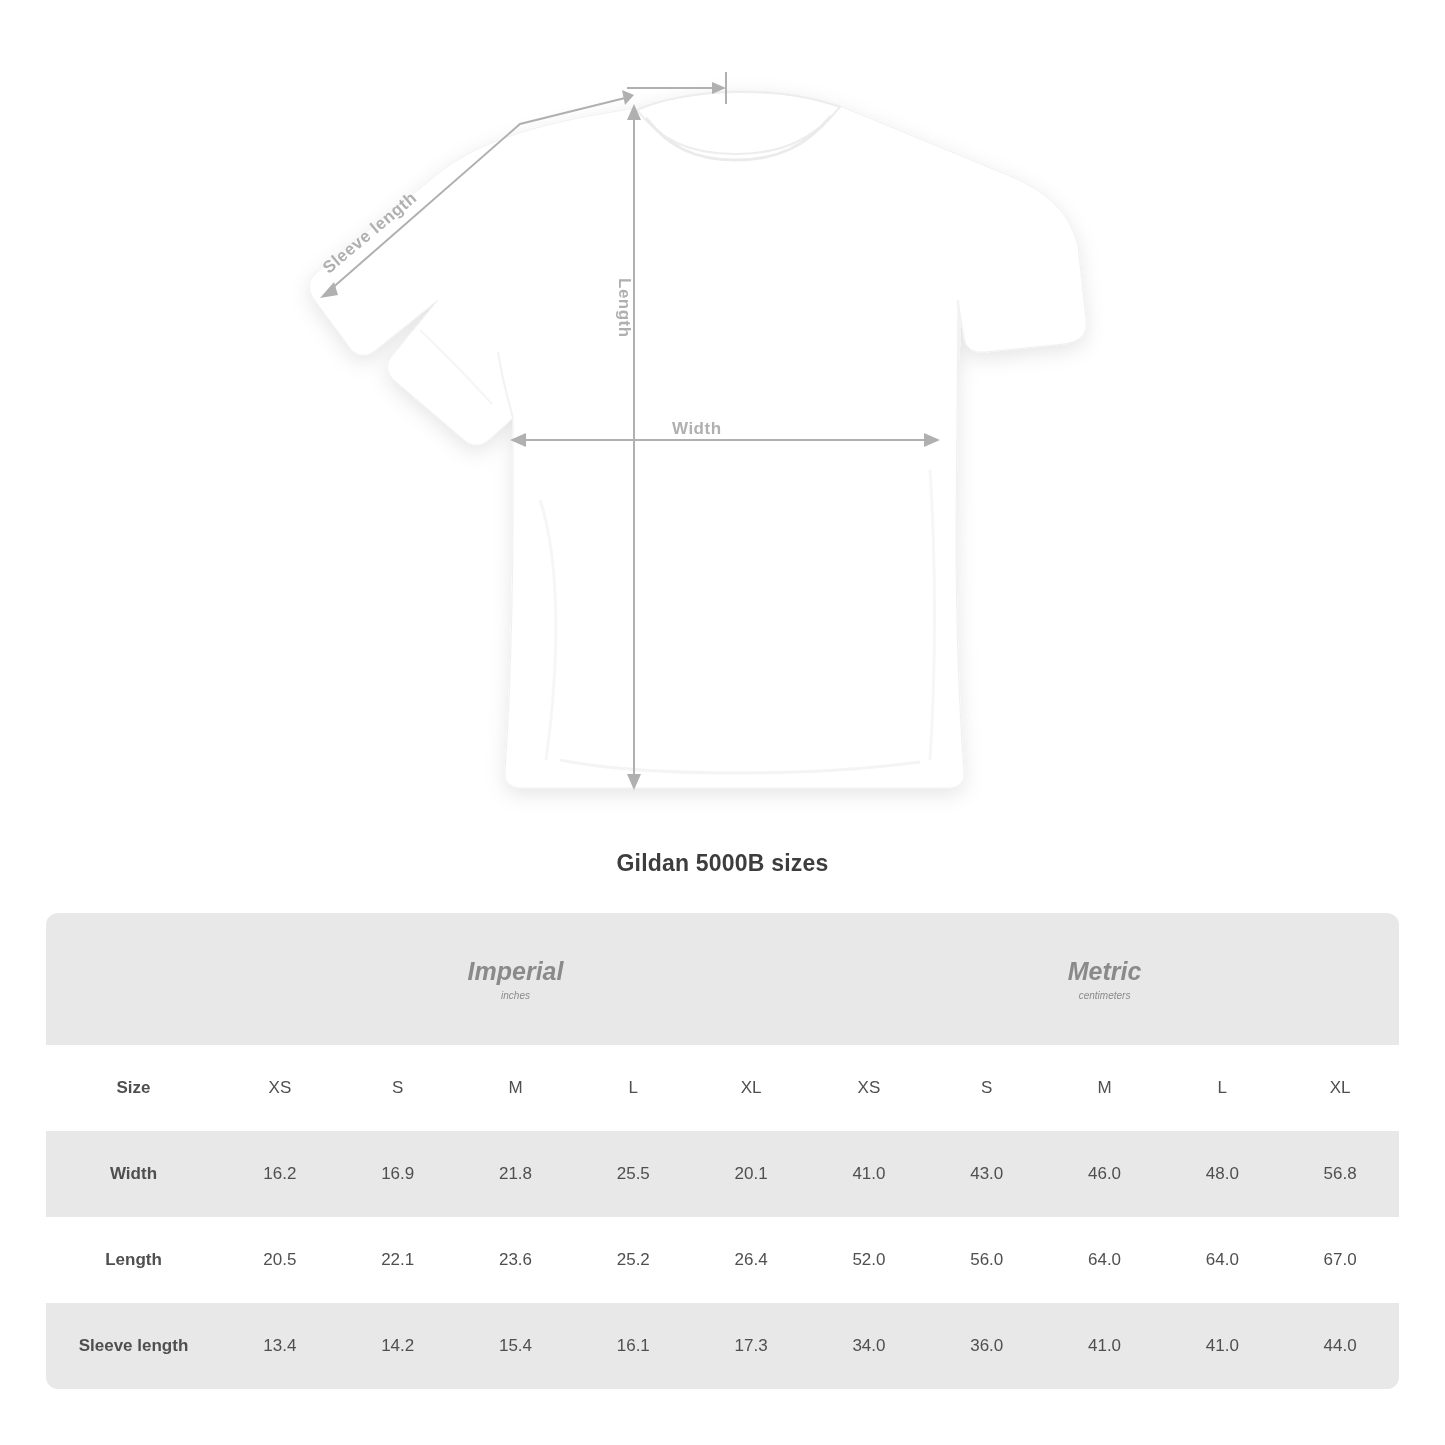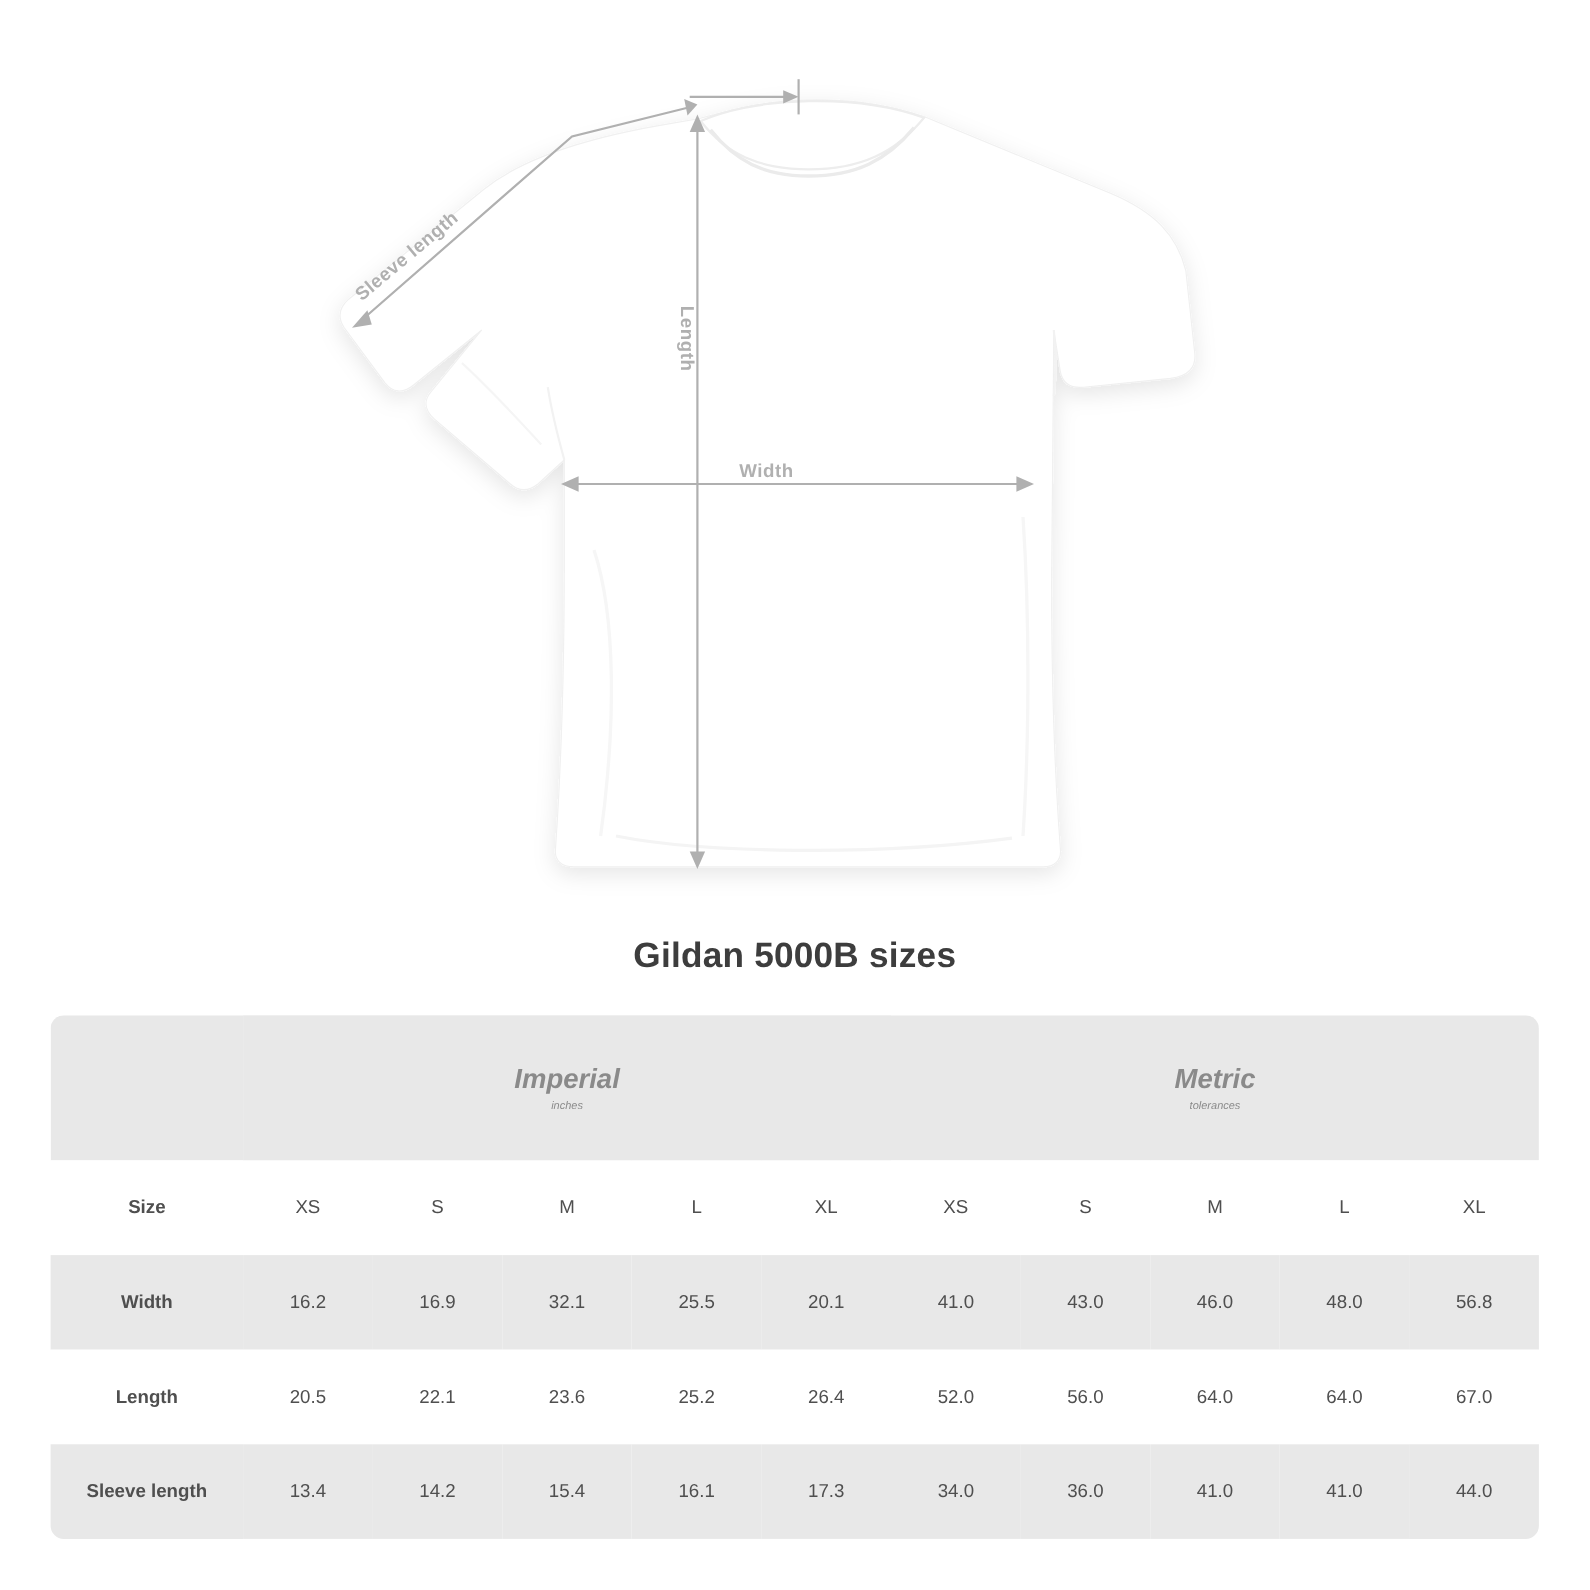--- a/index.html
+++ b/index.html
@@ -55,21 +55,21 @@
   #label-sleeve {
     left: 332px;
     top: 258px;
     transform-origin: left bottom;
     transform: rotate(-40deg);
   }
 
   
   .chart-title {
     text-align: center;
-    font-size: 32px;
+    font-size: 23px;
     font-weight: bold;
     color: #3d3d3d;
     margin: 0;
     padding-top: 20px;
     letter-spacing: 0.2px;
   }
   .chart-note {
     text-align: center;
     font-size: 16.5px;
     font-style: italic;
@@ -250,21 +250,21 @@
       <tbody>
 
         <tr class="unit-head">
           <td class="first-cell-round-l"></td>
           <td colspan="5">
             <div class="unit-name">Imperial</div>
             <div class="unit-sub">inches</div>
           </td>
           <td colspan="5" class="first-cell-round-r">
             <div class="unit-name">Metric</div>
-            <div class="unit-sub">tolerances</div>
+            <div class="unit-sub">centimeters</div>
           </td>
         </tr>
 
         <tr class="row-size">
           <td class="corner">Size</td>
           <td>XS</td>
           <td>S</td>
           <td>M</td>
           <td>L</td>
           <td>XL</td>
@@ -272,21 +272,21 @@
           <td>S</td>
           <td>M</td>
           <td>L</td>
           <td>XL</td>
         </tr>
 
         <tr class="data-row shaded">
           <td class="row-head">Width</td>
           <td>16.2</td>
           <td>16.9</td>
-          <td>32.1</td>
+          <td>21.8</td>
           <td>25.5</td>
           <td>20.1</td>
           <td>41.0</td>
           <td>43.0</td>
           <td>46.0</td>
           <td>48.0</td>
           <td>56.8</td>
         </tr>
 
         <tr class="data-row plain">

